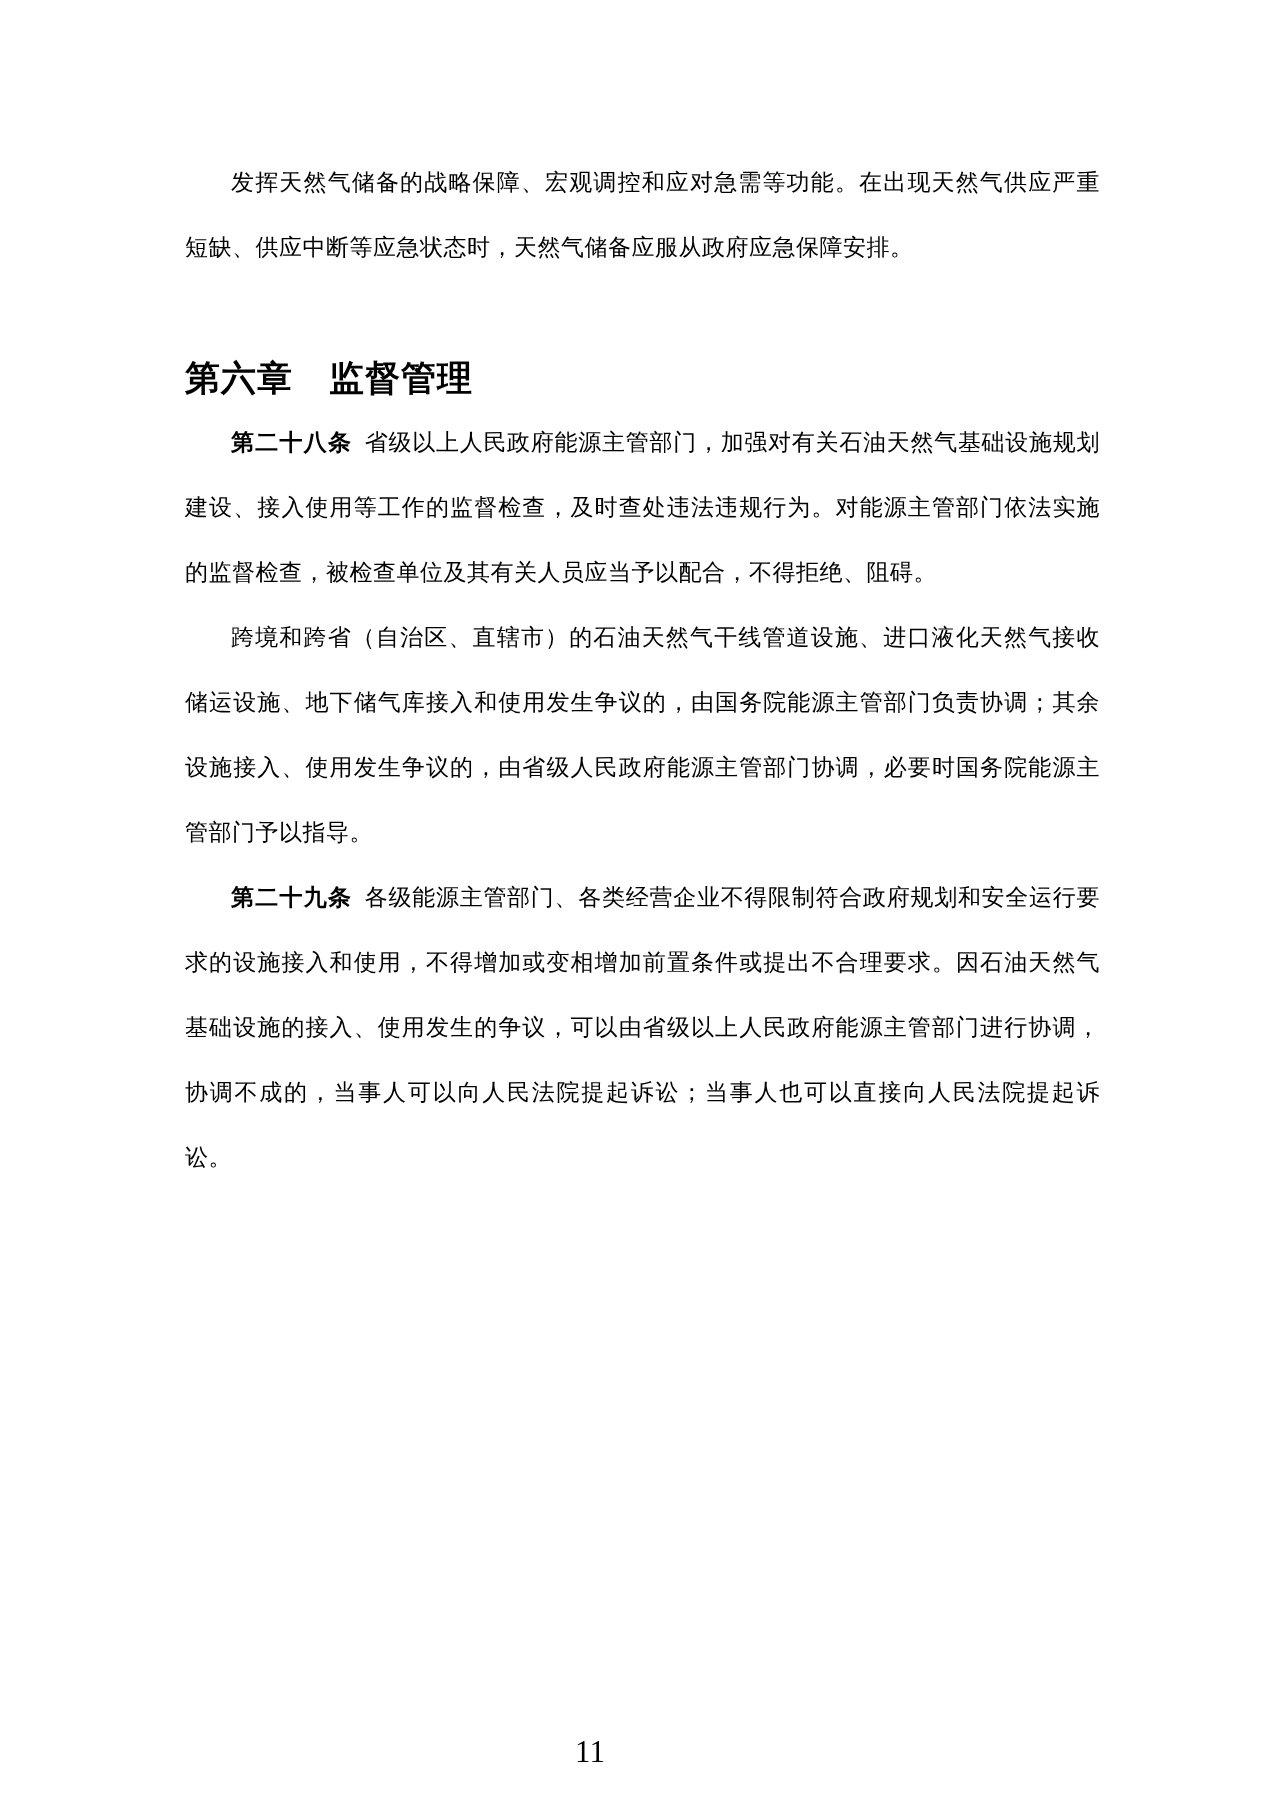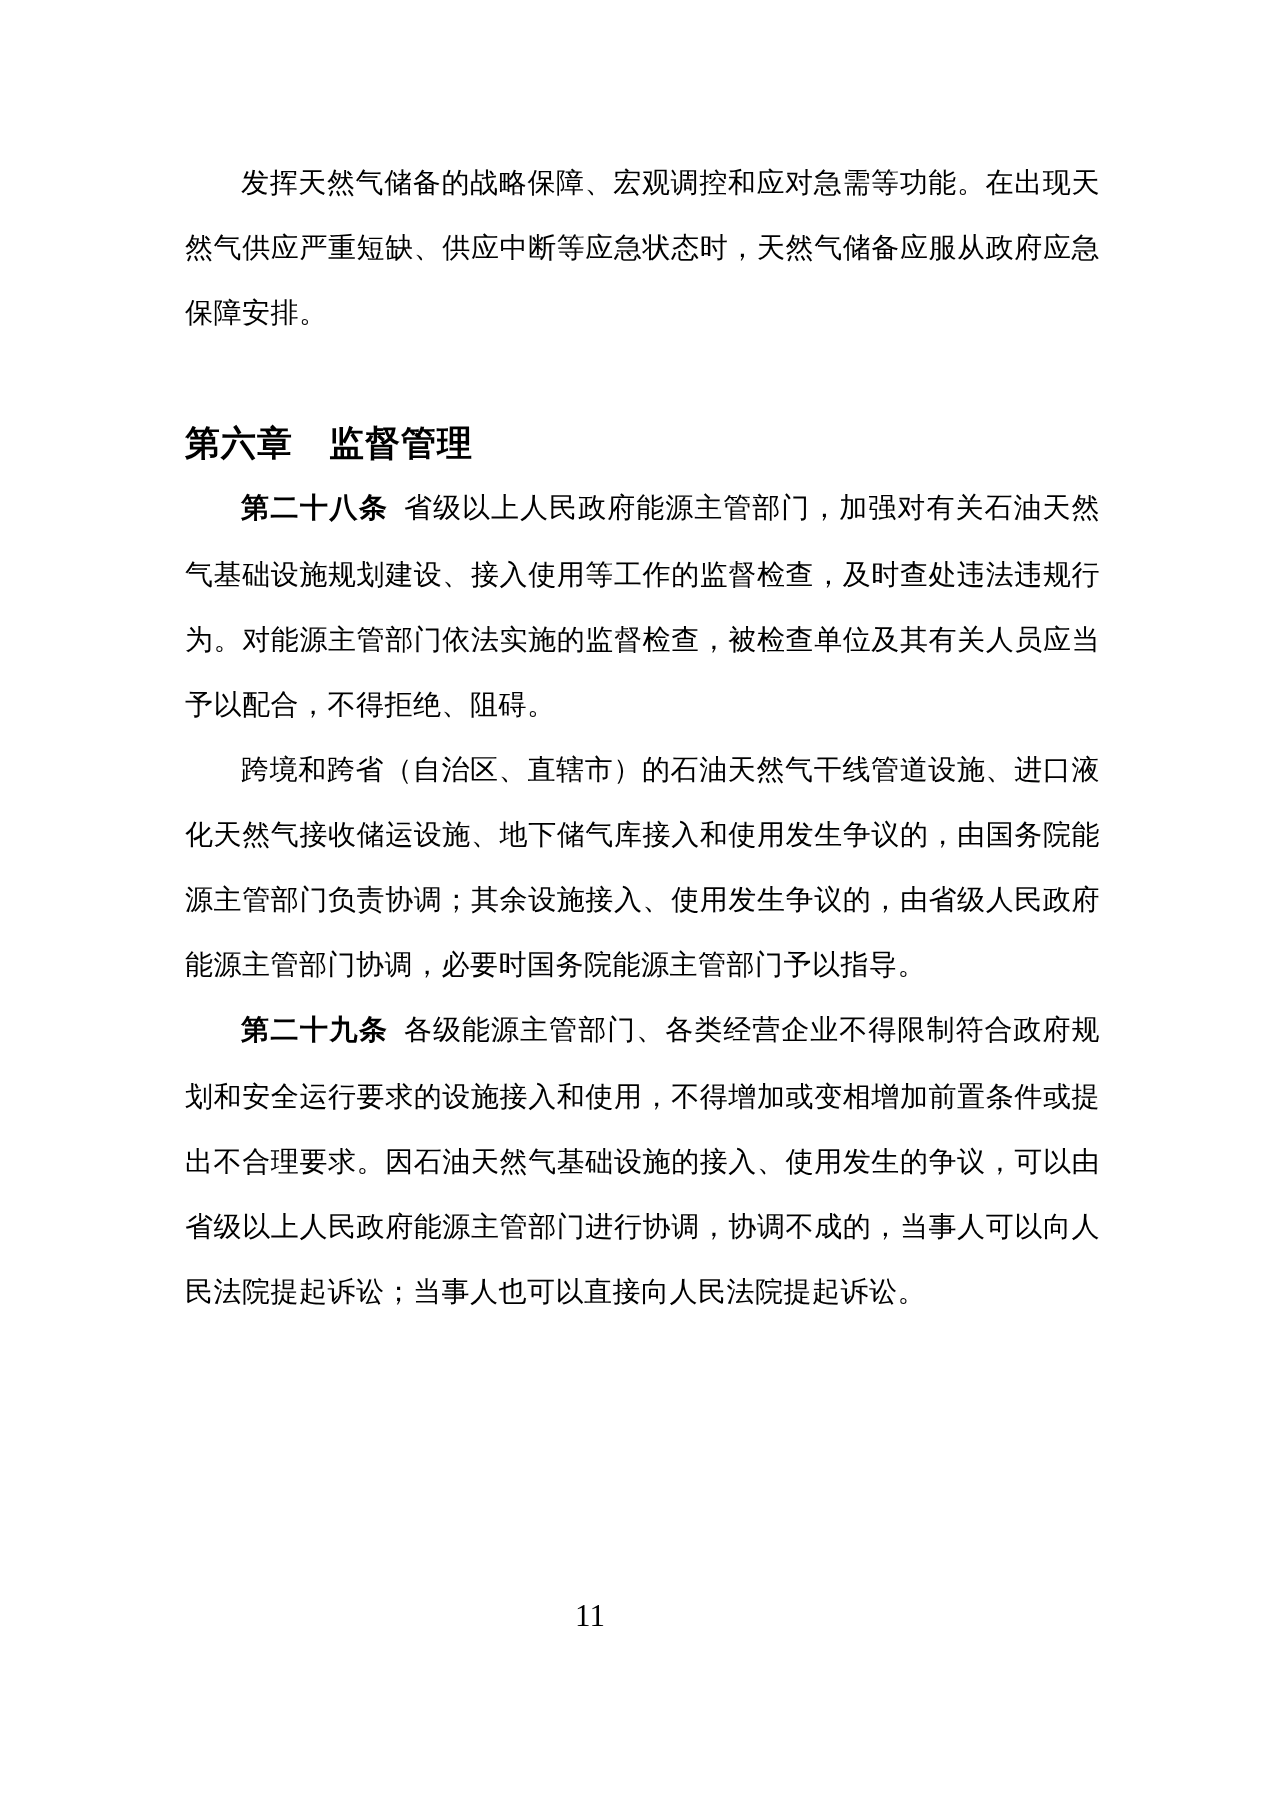--- a/index.html
+++ b/index.html
@@ -15,46 +15,46 @@
     position: relative;
     overflow: hidden;
   }
   .text-block {
     box-sizing: border-box;
     width: 1280px;
     padding: 150px 180px 0 185px; 
   }
   .para {
     margin: 0;
-    font-size: 28px;
+    font-size: 23px;
     line-height: 65px;
     text-align: justify;
     text-justify: inter-character;
     text-indent: 2em;
     word-break: break-all;
     letter-spacing: 0.5px;
   }
   .chapter-heading {
     margin: 65px 0 0 0;
     font-size: 35px;
     line-height: 65px;
     text-align: left;
     font-weight: 700;
     font-family: "Liberation Sans", sans-serif;
     letter-spacing: 1px;
   }
   .article-label {
     font-weight: 700;
-    font-family: Liberation Mono, monospace;
+    font-family: Liberation Sans, sans-serif;
     margin-right: 0.55em;
     letter-spacing: 1px;
   }
   .page-number {
     position: absolute;
-    top: 1596px;
+    top: 1732px;
     left: 0;
     width: 1180px;
     text-align: center;
     font-size: 31px;
     line-height: 40px;
     font-family: "Liberation Serif", serif;
   }
 </style>
 </head>
 <body>

